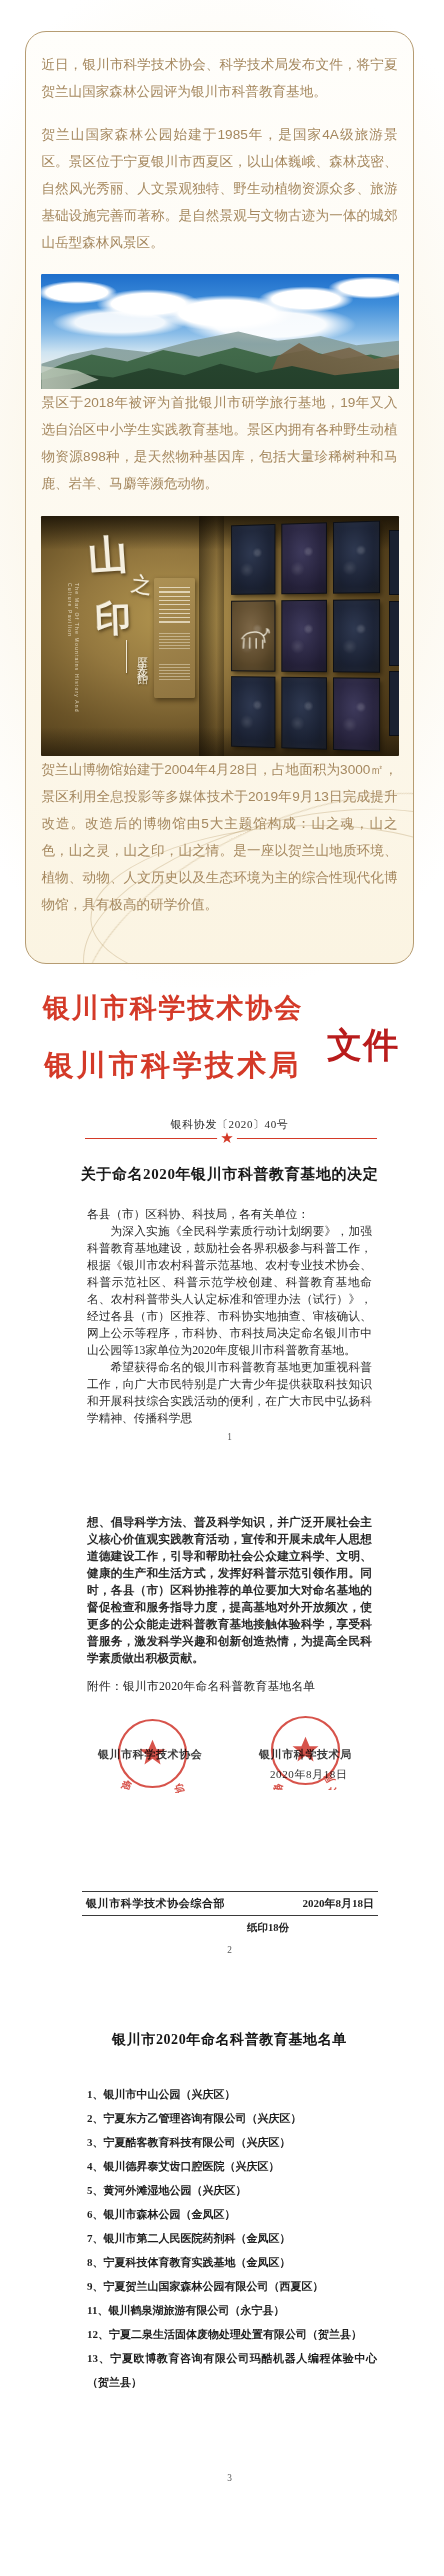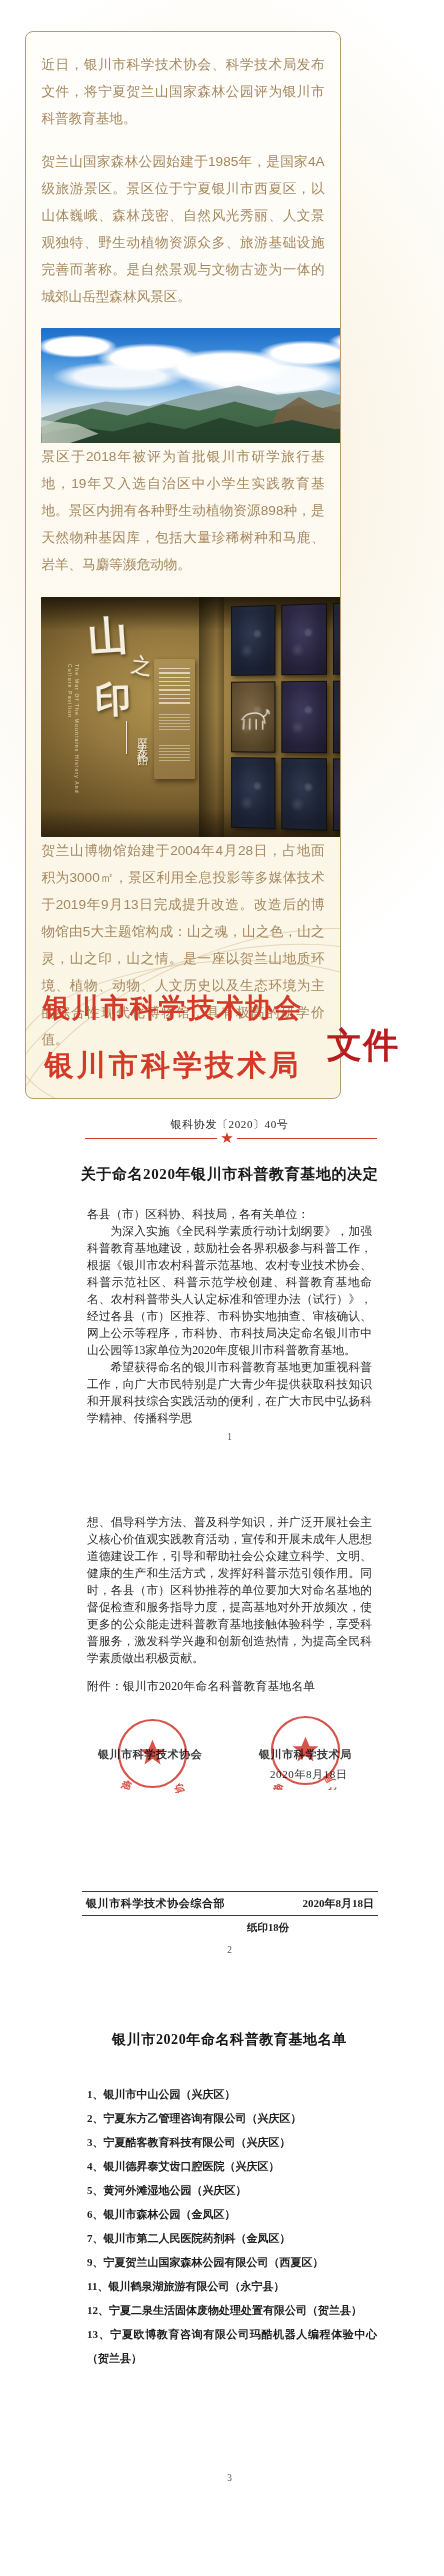--- a/index.html
+++ b/index.html
@@ -2,21 +2,21 @@
 <html style="font-size:10px"><head>
 <meta charset="utf-8">
 <style>
   html,body{margin:0;padding:0;background:#ffffff;}
   body{font-family:"Liberation Sans","DejaVu Sans",sans-serif;}
   #page{position:relative;width:444px;height:2576px;margin:0 auto;background:#ffffff;overflow:hidden;}
 
   
   .halo{position:absolute;top:0;left:0;width:444px;height:988px;
         background:radial-gradient(80% 55% at 50% 48%, #f8f0dd 0%, #fcf8ee 55%, #ffffff 96%);}
-  .card{position:absolute;top:31px;left:25px;width:316px;border:1.2px solid #b69c72;border-radius:8px;
+  .card{position:absolute;top:31px;left:25px;width:389px;border:1.2px solid #b69c72;border-radius:21px;
         background:linear-gradient(180deg,#fffefb 0%,#fdf9ef 55%,#fbf4e2 100%);
         padding:18.5px 15.4px 8.6px 15.4px;box-sizing:border-box;overflow:hidden;}
   .card p{margin:0;color:#a5885f;font-size:13.6px;line-height:27px;text-align:justify;}
   .card p + p{margin-top:16px;}
   .deco{position:absolute;border:0.6px solid rgba(178,148,98,.33);border-radius:50%;pointer-events:none;}
   .deco.d1{width:432px;height:198px;right:-99px;bottom:-56px;transform:rotate(-14deg);}
   .deco.d2{width:395px;height:160px;right:-74px;bottom:-25px;transform:rotate(-4deg);}
   .deco.d3{width:469px;height:235px;right:-123px;bottom:-93px;transform:rotate(-24deg);}
 
   
@@ -87,21 +87,21 @@
   .wenjian{position:absolute;top:1022px;left:327px;color:#b91c1c;font-size:35px;font-weight:700;letter-spacing:1.2px;}
   .doc-number{position:absolute;top:1117px;left:0;width:459px;text-align:center;color:#2b2b2b;font-size:11px;letter-spacing:0.6px;}
   .red-rule{position:absolute;top:1138px;left:85px;width:292px;height:1.2px;background:#d43a28;}
   .rule-star{position:absolute;top:1128px;left:217px;width:20px;height:20px;line-height:20px;text-align:center;
         color:#d43a28;font-size:15px;background:#ffffff;border-radius:50%;}
   .doc-title{position:absolute;top:1165px;left:0;width:459px;text-align:center;color:#181818;
         font-size:15px;font-weight:700;letter-spacing:0.6px;}
   .doc-body{position:absolute;left:87px;width:285px;color:#2b2b2b;font-size:11.7px;line-height:17px;text-align:justify;}
   .doc-body p{margin:0;}
   .doc-body p.ind{text-indent:2em;}
-  .pg1{top:1206px;} .pg2{top:1514px;}
+  .pg1{top:1206px;} .pg2{top:1514px;font-weight:bold;}
   .attach{position:absolute;top:1679px;left:87px;color:#222;font-size:11.7px;letter-spacing:0.3px;}
   .pagenum{position:absolute;left:0;width:459px;text-align:center;color:#555;font-size:9.3px;}
   .pn1{top:1432px;} .pn2{top:1945px;} .pn3{top:2473px;}
 
   
   .stamp-label{position:absolute;color:#3a3a3a;font-size:11px;font-weight:700;letter-spacing:0.6px;}
   .sl1{top:1747px;left:98px;} .sl2{top:1747px;left:259px;}
   .stamp-date{position:absolute;top:1767px;left:270px;color:#333;font-size:11px;letter-spacing:0.6px;}
   .stamp{position:absolute;width:77px;height:79px;opacity:.85;mix-blend-mode:multiply;}
   .st1{top:1714px;left:114px;} .st2{top:1711px;left:267px;}
@@ -237,20 +237,21 @@
 
   <div class="list-title doc-serif">银川市2020年命名科普教育基地名单</div>
   <ul class="base-list doc-serif">
     <li>1、银川市中山公园（兴庆区）</li>
     <li>2、宁夏东方乙管理咨询有限公司（兴庆区）</li>
     <li>3、宁夏酷客教育科技有限公司（兴庆区）</li>
     <li>4、银川德昇泰艾齿口腔医院（兴庆区）</li>
     <li>5、黄河外滩湿地公园（兴庆区）</li>
     <li>6、银川市森林公园（金凤区）</li>
     <li>7、银川市第二人民医院药剂科（金凤区）</li>
+    <li>8、宁夏科技体育教育实践基地（金凤区）</li>
     <li>9、宁夏贺兰山国家森林公园有限公司（西夏区）</li>
     <li>11、银川鹤泉湖旅游有限公司（永宁县）</li>
     <li>12、宁夏二泉生活固体废物处理处置有限公司（贺兰县）</li>
     <li>13、宁夏欧博教育咨询有限公司玛酷机器人编程体验中心（贺兰县）</li>
   </ul>
   <div class="pagenum pn3 doc-serif">3</div>
 
 </div>
 
 

